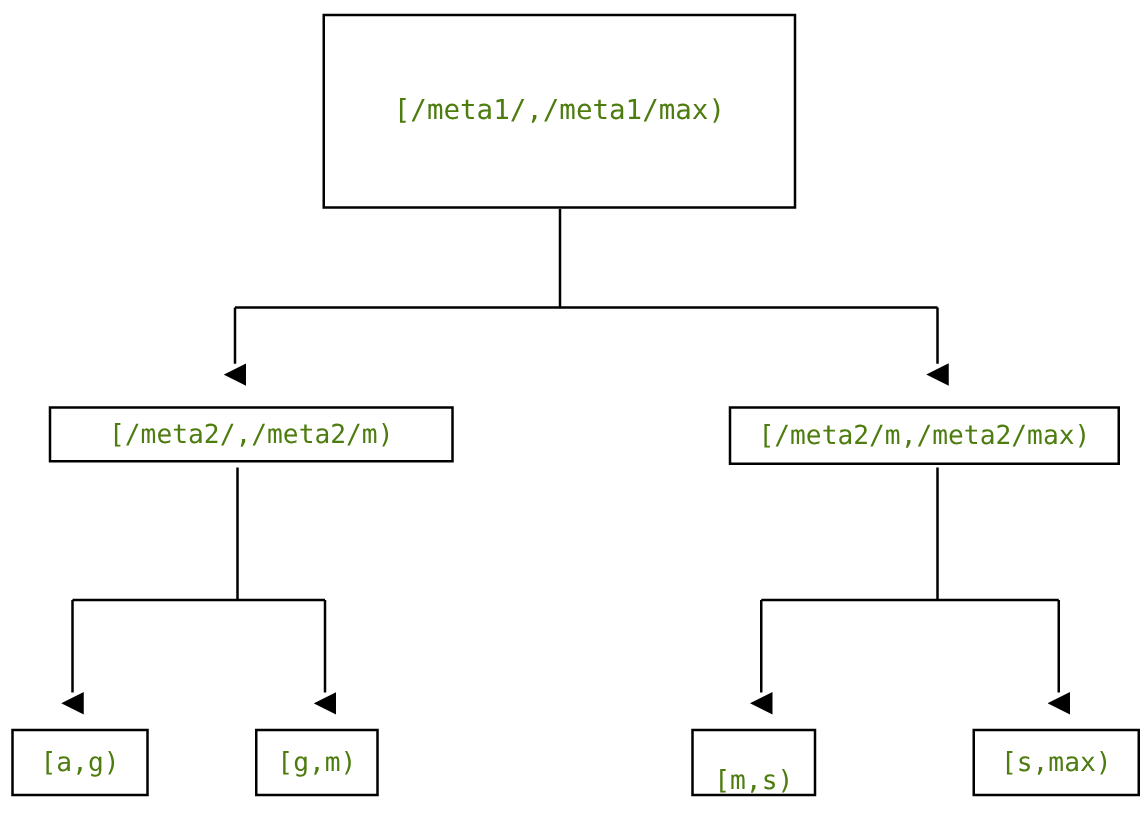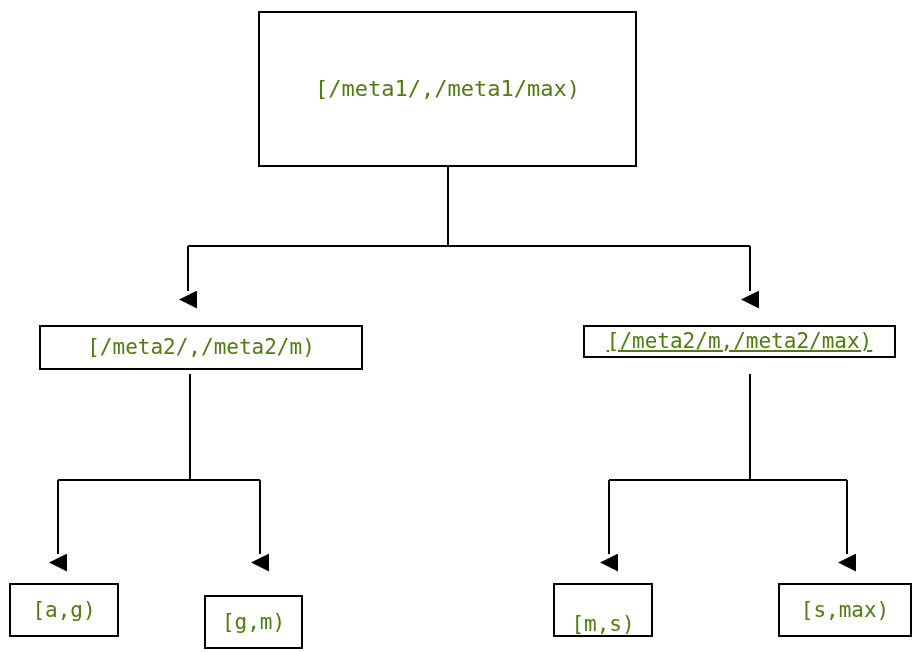--- a/index.html
+++ b/index.html
@@ -53,31 +53,30 @@
     top: 325px;
     width: 324px;
     height: 45px;
     font-size: 21px;
     margin-left: 18px;
   }
   .node-mid-right {
     left: 583px;
     top: 325px;
     width: 313px;
-    height: 33px;
+    height: 47px;
     font-size: 21px;
-    text-decoration: underline;
   }
   .node-leaf {
     top: 583px;
     height: 54px;
     font-size: 21px;
   }
   .node-leaf-ag   { left: 9px;   width: 110px;  }
-  .node-leaf-gm   { left: 204px; width: 99px; margin-top: 12px;  }
+  .node-leaf-gm   { left: 204px; width: 99px;  }
   .node-leaf-ms   { left: 553px; width: 100px; align-items: flex-end; }
   .node-leaf-smax { left: 778px; width: 134px; }
 </style>
 </head>
 <body>
 
 <div id="canvas">
 
   <svg id="edge-layer" viewBox="0 0 912 652" width="912" height="652" xmlns="http://www.w3.org/2000/svg">
     <defs>

